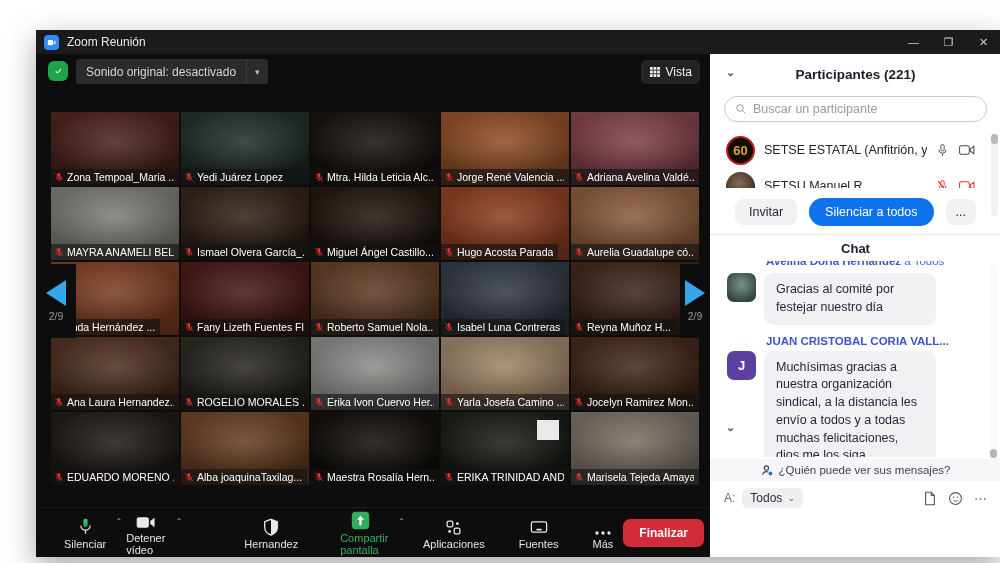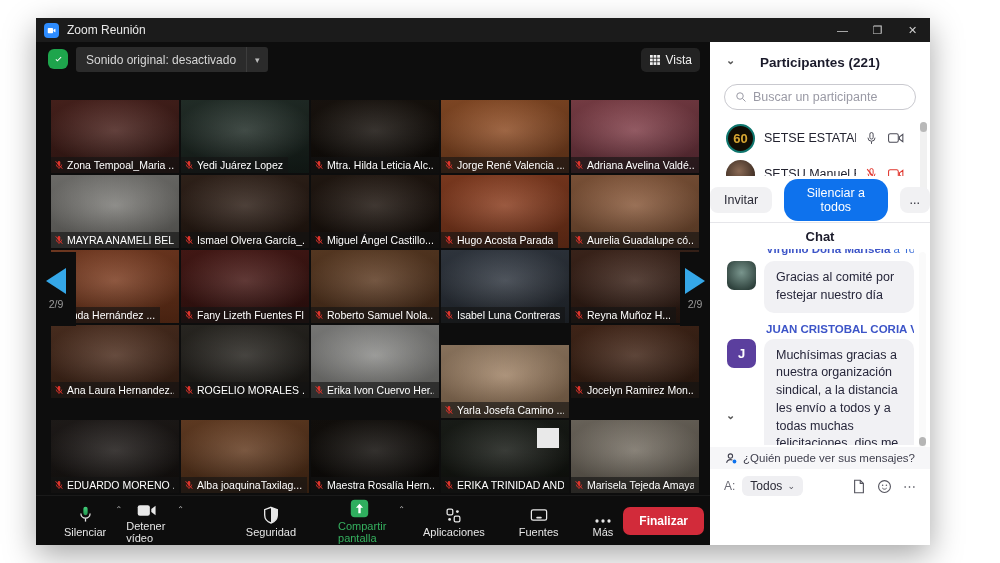--- a/index.html
+++ b/index.html
@@ -1,18 +1,18 @@
 <!DOCTYPE html>
 <html><head>
 <meta charset="utf-8">
 <style>
   * { margin:0; padding:0; box-sizing:border-box; }
   body { font-family:"Liberation Sans", sans-serif; background:#fff; }
   .page { position:relative; width:1000px; height:563px; background:#ffffff; overflow:hidden; }
-  .window { position:absolute; left:36px; top:18px; width:894px; height:527px; background:#14b8a6; box-shadow:0 10px 30px rgba(0,0,0,.35); }
+  .window { position:absolute; left:36px; top:30px; width:965px; height:527px; background:#14b8a6; box-shadow:0 10px 30px rgba(0,0,0,.35); }
 
   
   .titlebar { position:absolute; left:0; top:0; right:0; height:24px; background:#1b1b1b; display:flex; align-items:center; color:#e8e8e8; font-size:12px; }
   .zoom-app-icon { width:15px; height:15px; margin:0 8px 0 8px; background:#2d8cff; border-radius:4px; display:flex; align-items:center; justify-content:center; }
   .zoom-app-icon svg { width:9px; height:9px; }
   .win-controls { margin-left:auto; display:flex; height:100%; }
   .win-btn { width:35px; height:100%; display:flex; align-items:center; justify-content:center; color:#cfcfcf; font-size:11px; cursor:default; }
 
   
   .meeting { position:absolute; left:0; top:24px; width:674px; bottom:0; background:#0d0d0d; }
@@ -52,21 +52,21 @@
   .finalizar { margin-left:auto; margin-right:6px; background:#d22b3a; color:#fff; font-size:12px; font-weight:bold; border:none; border-radius:7px; padding:7px 16px; }
 
   
   .panel { position:absolute; left:674px; top:24px; right:0; bottom:0; background:#ffffff; color:#1f1f2e; }
   .p-header { position:absolute; left:0; top:0; right:0; height:40px; display:flex; align-items:center; justify-content:center; font-size:13.5px; font-weight:bold; color:#1b1b2b; }
   .p-chevron { position:absolute; left:16px; top:12px; color:#555; font-size:11px; }
   .search-box { position:absolute; left:14px; right:14px; top:42px; height:26px; border:1px solid #c9c9cf; border-radius:14px; display:flex; align-items:center; gap:6px; padding:10px 10px; color:#9a9aa5; font-size:12.5px; }
   .plist { position:absolute; left:0; right:10px; top:78px; height:56px; overflow:hidden; }
   .p-row { display:flex; align-items:center; gap:9px; padding:3px 16px; height:36px; }
   .p-avatar { width:29px; height:29px; border-radius:50%; flex:0 0 auto; overflow:hidden; display:flex; align-items:center; justify-content:center; }
-  .p-avatar.logo60 { background:#120d04; color:#d8a732; font-weight:bold; font-size:13px; border:2px solid #0f766e; }
+  .p-avatar.logo60 { background:#120d04; color:#d8a732; font-weight:bold; font-size:13px; border:2px solid #b91c1c; }
   .p-avatar.photo2 { background:radial-gradient(circle at 45% 38%, #8a6a55, #3a2a20 75%); }
   .p-name { font-size:12.5px; color:#232330; white-space:nowrap; overflow:hidden; flex:1; }
   .p-status { display:flex; gap:10px; align-items:center; }
   .p-scroll { position:absolute; right:3px; top:80px; width:7px; height:82px; border-radius:4px; background:#f1f1f1; }
   .p-scroll .thumb { width:7px; height:10px; border-radius:4px; background:#b9b9b9; }
   .p-actions { position:absolute; left:0; right:0; top:140px; height:36px; display:flex; align-items:center; justify-content:center; gap:12px; }
   .btn-lite { background:#f1f1f3; border:none; border-radius:8px; padding:6px 14px; font-size:12.5px; color:#2a2a36; }
   .btn-blue { background:#0e72ed; border:none; border-radius:14px; padding:7px 16px; font-size:12.5px; color:#fff; }
   .btn-more { background:#f1f1f3; border:none; border-radius:8px; padding:6px 10px; font-size:12.5px; color:#2a2a36; }
 
@@ -372,21 +372,21 @@
                 <svg viewBox="0 0 24 24" width="10" height="10">
                   <rect x="9" y="2.5" width="6" height="11" rx="3" fill="#e0342c"></rect>
                   <path d="M5.5 11a6.5 6.5 0 0 0 13 0" fill="none" stroke="#e0342c" stroke-width="2"></path>
                   <line x1="12" y1="17.5" x2="12" y2="21.5" stroke="#e0342c" stroke-width="2"></line>
                   <line x1="4" y1="3" x2="20" y2="21" stroke="#e0342c" stroke-width="2.4"></line>
                 </svg>
               </span>
               <span class="nm">Erika Ivon Cuervo Her...</span>
             </div>
           </div>
-          <div class="tile" style="background: linear-gradient(172deg, rgb(180, 151, 122), rgb(132, 103, 76)); margin-top: 20px;">
+          <div class="tile" style="background: linear-gradient(172deg, rgb(180, 151, 122), rgb(132, 103, 76));">
             <div class="label">
               <span>
                 <svg viewBox="0 0 24 24" width="10" height="10">
                   <rect x="9" y="2.5" width="6" height="11" rx="3" fill="#e0342c"></rect>
                   <path d="M5.5 11a6.5 6.5 0 0 0 13 0" fill="none" stroke="#e0342c" stroke-width="2"></path>
                   <line x1="12" y1="17.5" x2="12" y2="21.5" stroke="#e0342c" stroke-width="2"></line>
                   <line x1="4" y1="3" x2="20" y2="21" stroke="#e0342c" stroke-width="2.4"></line>
                 </svg>
               </span>
               <span class="nm">Yarla Josefa Camino ...</span>
@@ -510,21 +510,21 @@
             <span class="lbl">Detener vídeo</span>
             <span class="chev">⌃</span>
           </div>
           <div class="tb-item gap-before">
             <span class="ic">
               <svg width="16" height="18" viewBox="0 0 24 26">
                 <path d="M12 1.5 21.5 5v8c0 6-4 10.2-9.5 12C6.5 23.2 2.5 19 2.5 13V5z" fill="none" stroke="#e8e8e8" stroke-width="2"></path>
                 <path d="M12 1.5 21.5 5v8c0 6-4 10.2-9.5 12z" fill="#e8e8e8"></path>
               </svg>
             </span>
-            <span class="lbl">Seguridad</span>
+            <span class="lbl">Hernandez</span>
           </div>
           <div class="tb-item green-label gap-small">
             <span class="ic">
               <svg width="19" height="19" viewBox="0 0 24 24">
                 <rect x="1" y="1" width="22" height="22" rx="5" fill="#2fae5e"></rect>
                 <path d="M12 6l4.5 5h-3v7h-3v-7h-3z" fill="#fff"></path>
               </svg>
             </span>
             <span class="lbl">Compartir pantalla</span>
             <span class="chev">⌃</span>
@@ -626,21 +626,21 @@
 
       <div class="chat-sep"></div>
       <div class="chat-header">
         <span class="chat-chevron">⌄</span>
         <span>Chat</span>
       </div>
       <div class="chat-body" id="chatbody">
           <div class="msg">
             <div class="clipline">
               <div>
-                <div class="sender-line"><span class="sn">Virginio Doria Marisela</span><span class="sfx"> a Todos</span></div>
+                <div class="sender-line"><span class="sn">Avelina Doria Hernandez</span><span class="sfx"> a Todos</span></div>
               </div>
             </div>
             <div class="msg-row">
               <div class="c-avatar photo"></div>
               <div class="bubble">Gracias al comité por festejar nuestro día</div>
             </div>
           </div>
           <div class="msg">
             <div class="sender-line"><span class="sn">JUAN CRISTOBAL CORIA VALL...</span></div>
             <div class="msg-row">

